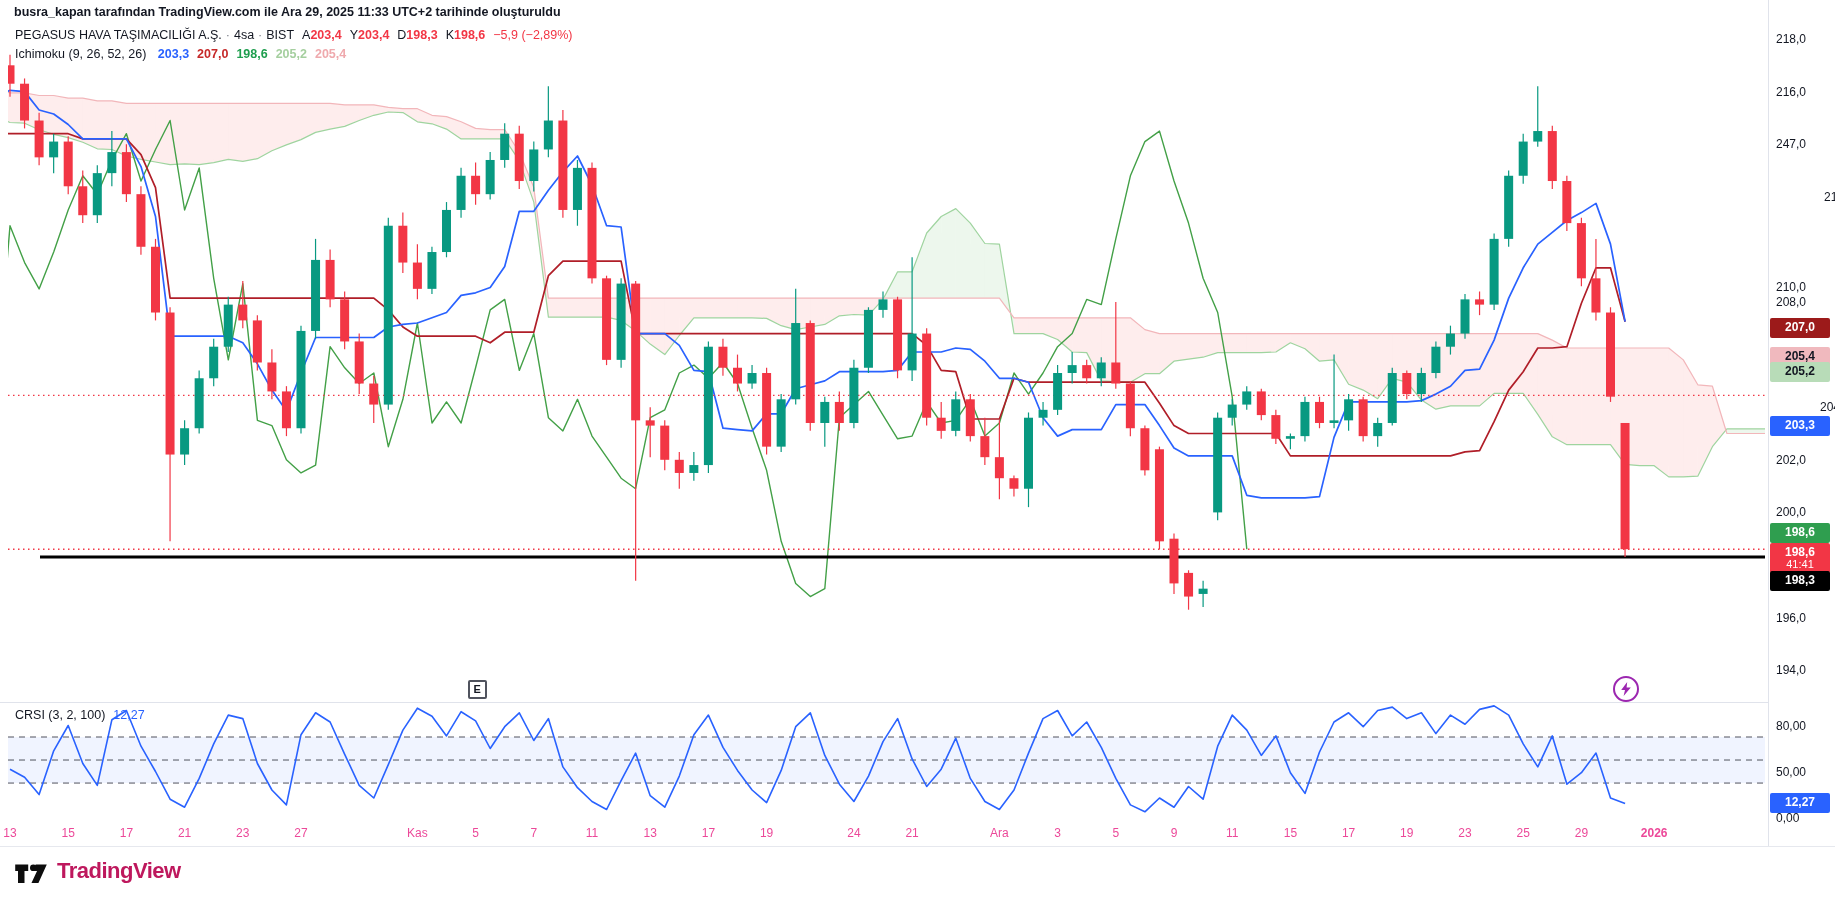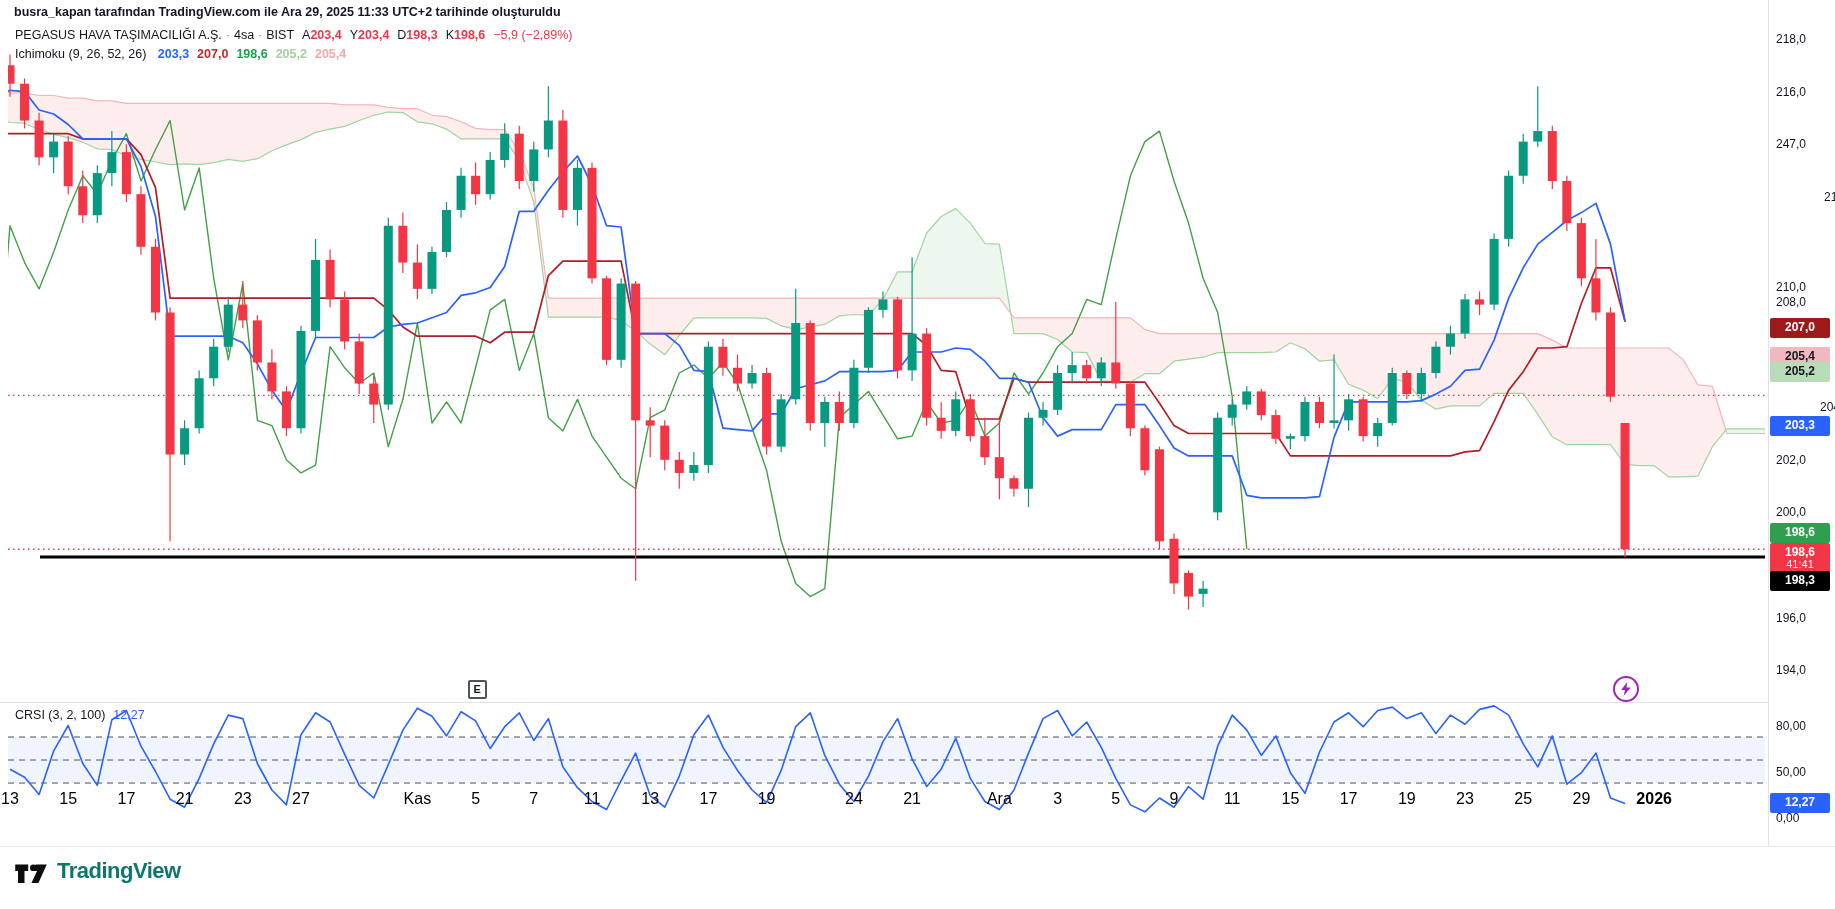--- a/index.html
+++ b/index.html
@@ -13,30 +13,30 @@
   .lg-sep{color:#787b86;margin:0 4px;}
   .lg-ohlc span.k{color:#131722;margin-left:8px;}
   .lg-ohlc span.v{font-weight:700;}
   #price-axis-border{position:absolute;left:1768px;top:0;width:1px;height:846px;background:#e0e3eb;z-index:2;}
   #pane-divider{position:absolute;left:0;top:702px;width:1768px;height:1px;background:#e0e3eb;z-index:2;}
   #footer-divider{position:absolute;left:0;top:846px;width:1835px;height:1px;background:#e6e8ee;z-index:2;}
   .tick{position:absolute;font-size:12px;color:#131722;z-index:2;}
   .badge{position:absolute;left:1770px;width:60px;border-radius:2px;text-align:center;
          font-size:12px;font-weight:600;line-height:19px;z-index:4;}
   .badge .sub{display:block;font-size:11px;font-weight:500;line-height:11px;margin-top:-3px;padding-bottom:2px;}
-  .tlabel{position:absolute;top:790px;transform:translateX(-50%);font-size:16px;color:#000000;z-index:2;}
+  .tlabel{position:absolute;top:826px;transform:translateX(-50%);font-size:12px;color:#ec4899;z-index:2;}
   .tlabel.bold{font-weight:700;}
   #e-marker{position:absolute;width:15px;height:15px;border:2px solid #50535e;border-radius:2px;background:#fff;
             color:#131722;font-size:11px;font-weight:700;text-align:center;line-height:14px;z-index:4;}
   #flash-marker{position:absolute;width:22px;height:22px;border:2px solid #9c27b0;border-radius:50%;
                 background:#fff;z-index:4;display:flex;align-items:center;justify-content:center;}
   #crsi-legend{left:15px;top:708px;font-size:12.5px;white-space:nowrap;}
   #crsi-legend .val{color:#2962ff;margin-left:8px;}
   #footer{left:14px;top:858px;display:flex;align-items:center;gap:9px;}
-  #footer .brand{font-size:22px;font-weight:700;letter-spacing:-0.5px;color:#0f766e;}
+  #footer .brand{font-size:22px;font-weight:700;letter-spacing:-0.5px;color:#be185d;}
 </style>
 </head>
 <body>
 
 <div id="app">
   <svg id="chart-svg" width="1835" height="909">
       <defs>
         <clipPath id="clipP">
           <rect x="8" y="25" width="1757" height="677"></rect>
         </clipPath>

